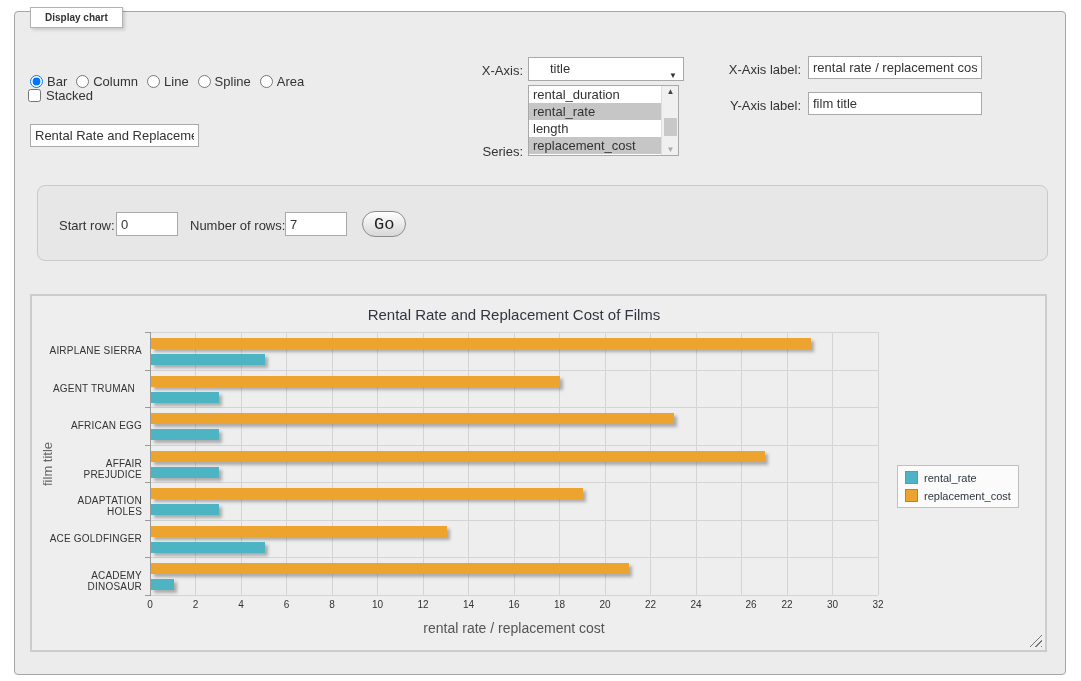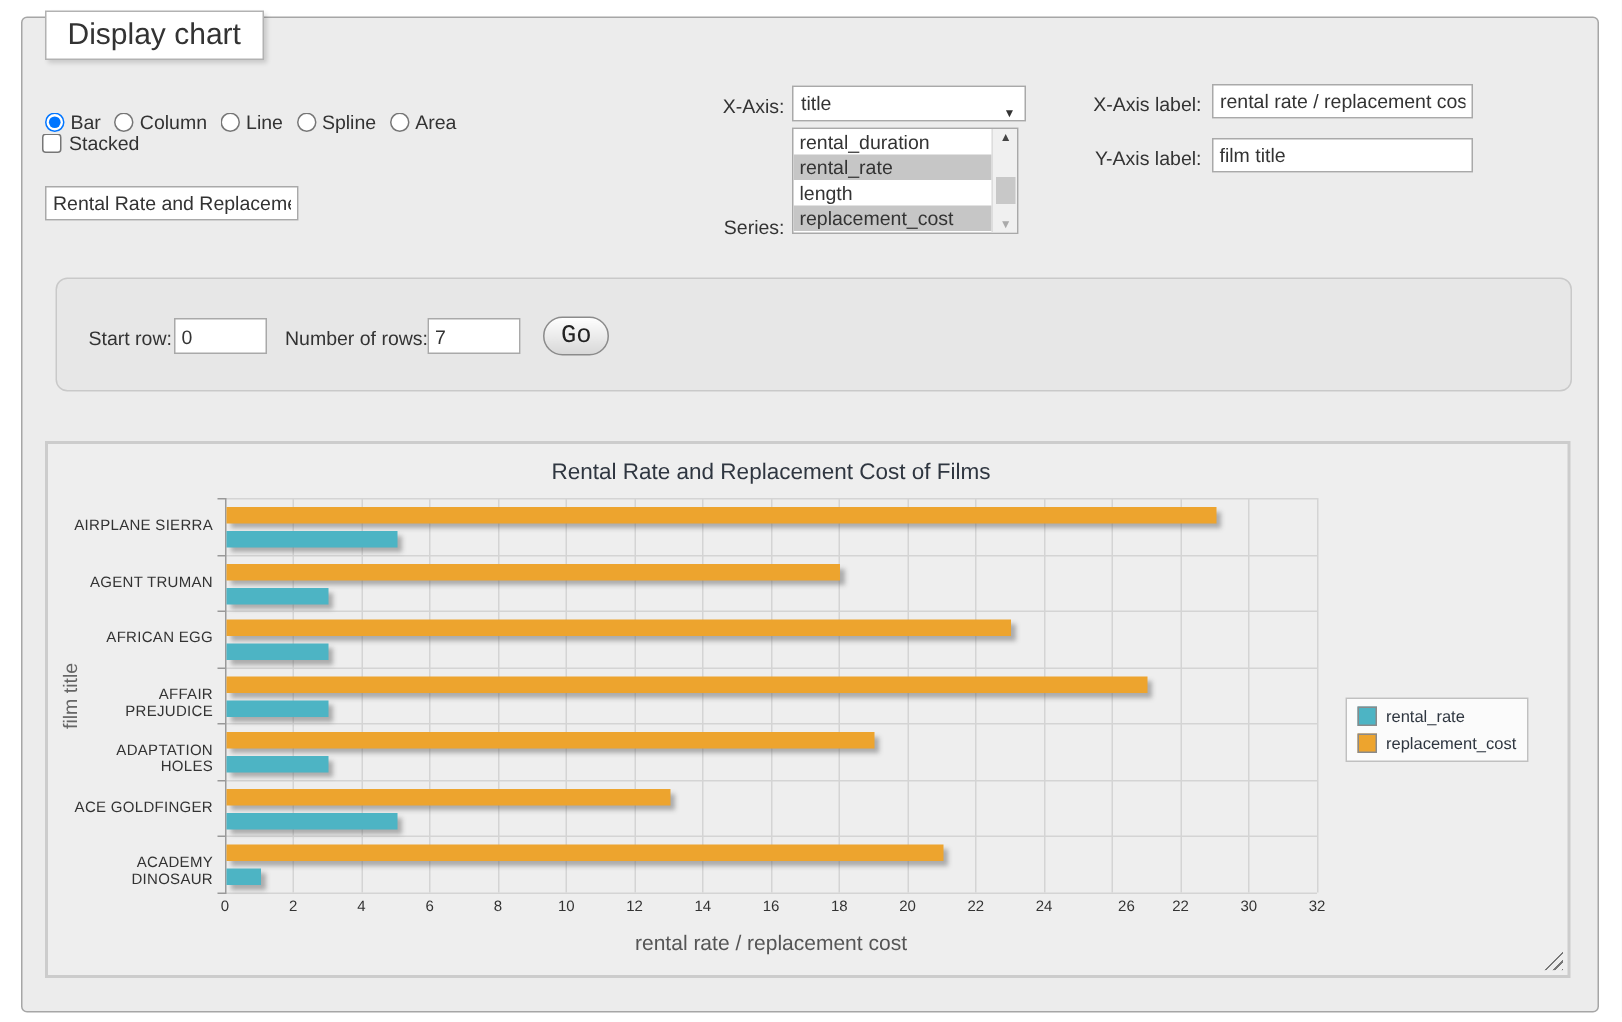--- a/index.html
+++ b/index.html
@@ -1,34 +1,34 @@
 <!DOCTYPE html>
 <html><head>
 <meta charset="utf-8">
 <style>
   * { margin:0; padding:0; box-sizing:border-box; }
   html,body { width:1081px; height:681px; background:#ffffff; font-family:"Liberation Sans","DejaVu Sans",sans-serif; color:#333; position:relative; overflow:hidden; }
   .abs { position:absolute; }
 
   .fieldset-box { left:14px; top:11px; width:1052px; height:664px; background:#ececec; border:1px solid #a6a6a6; border-radius:4px; }
-  .legend-box { left:30px; top:7px; background:#ffffff; border:1px solid #b2b2b2; box-shadow:2px 2px 3px rgba(0,0,0,0.15); padding:4px 14px; font-size:20px; font-weight:normal; color:#333; z-index:5; }
+  .legend-box { left:30px; top:7px; background:#ffffff; border:1px solid #b2b2b2; box-shadow:2px 2px 3px rgba(0,0,0,0.15); padding:4px 14px; font-size:10px; font-weight:bold; color:#333; z-index:5; }
 
   .radio-row { left:30px; top:56px; display:flex; align-items:center; font-size:13px;margin-top:18px; }
   .radio-row .grp { display:flex; align-items:center; margin-right:9px; }
   .radio-row input { margin-right:4px; }
   input[type=radio], input[type=checkbox] { width:13px; height:13px; }
   .stacked-row { left:28px; top:88px; display:flex; align-items:center; font-size:13px; }
   .stacked-row input { margin-right:5px; }
 
   .text-input { position:absolute; background:#fff; border:1px solid #a9a9a9; font-size:13px; color:#333; padding:2px 4px; font-family:inherit; }
 
   .ctl-label { position:absolute; font-size:13px; color:#333; }
   .right-al { text-align:right; }
 
-  .select-box { left:528px; top:57px; width:156px; height:24px; background:#fff; border:1px solid #a9a9a9; font-size:13px; line-height:22px; padding-left:5px; }
+  .select-box { left:528px; top:57px; width:156px; height:24px; background:#fff; border:1px solid #a9a9a9; font-size:13px; line-height:22px; padding-left:21px; }
   .select-arrow { position:absolute; right:6px; top:7px; font-size:8px; color:#333; }
 
   .series-list { left:528px; top:85px; width:151px; height:71px; background:#fff; border:1px solid #a9a9a9; overflow:hidden; }
   .series-option { height:17px; line-height:17px; font-size:13px; padding-left:4px; white-space:nowrap; }
   .series-option.selected { background:#c6c6c6; }
   .series-scrollbar { position:absolute; right:0; top:0; bottom:0; width:17px; background:#f0f0f0; border-left:1px solid #ddd; }
   .sb-up { position:absolute; top:1px; left:0; width:17px; text-align:center; font-size:8px; color:#444; }
   .sb-down { position:absolute; bottom:1px; left:0; width:17px; text-align:center; font-size:8px; color:#aaa; }
   .sb-thumb { position:absolute; left:2px; top:32px; width:13px; height:18px; background:#c8c8c8; }
 
@@ -199,19 +199,19 @@
     <div class="xtick" style="left: 467px; top: 303px;">16</div>
     <div class="xtick" style="left: 512.5px; top: 303px;">18</div>
     <div class="xtick" style="left: 558px; top: 303px;">20</div>
     <div class="xtick" style="left: 603.5px; top: 303px;">22</div>
     <div class="xtick" style="left: 649px; top: 303px;">24</div>
     <div class="xtick" style="left: 694.5px; top: 303px; text-align: right;">26</div>
     <div class="xtick" style="left: 740px; top: 303px;">22</div>
     <div class="xtick" style="left: 785.5px; top: 303px;">30</div>
     <div class="xtick" style="left: 831px; top: 303px;">32</div>
     <div class="cat-label" style="top: 49px;">AIRPLANE SIERRA</div>
-    <div class="cat-label" style="top: 86.5714px;">AGENT TRUMAN</div>
+    <div class="cat-label" style="top: 86.5714px; text-align: center;">AGENT TRUMAN</div>
     <div class="cat-label" style="top: 124.143px;">AFRICAN EGG</div>
     <div class="cat-label" style="top: 161.714px;">AFFAIR PREJUDICE</div>
     <div class="cat-label" style="top: 199.286px;">ADAPTATION HOLES</div>
     <div class="cat-label" style="top: 236.857px;">ACE GOLDFINGER</div>
     <div class="cat-label" style="top: 274.429px;">ACADEMY DINOSAUR</div>
   </div>
 
 </body></html>

